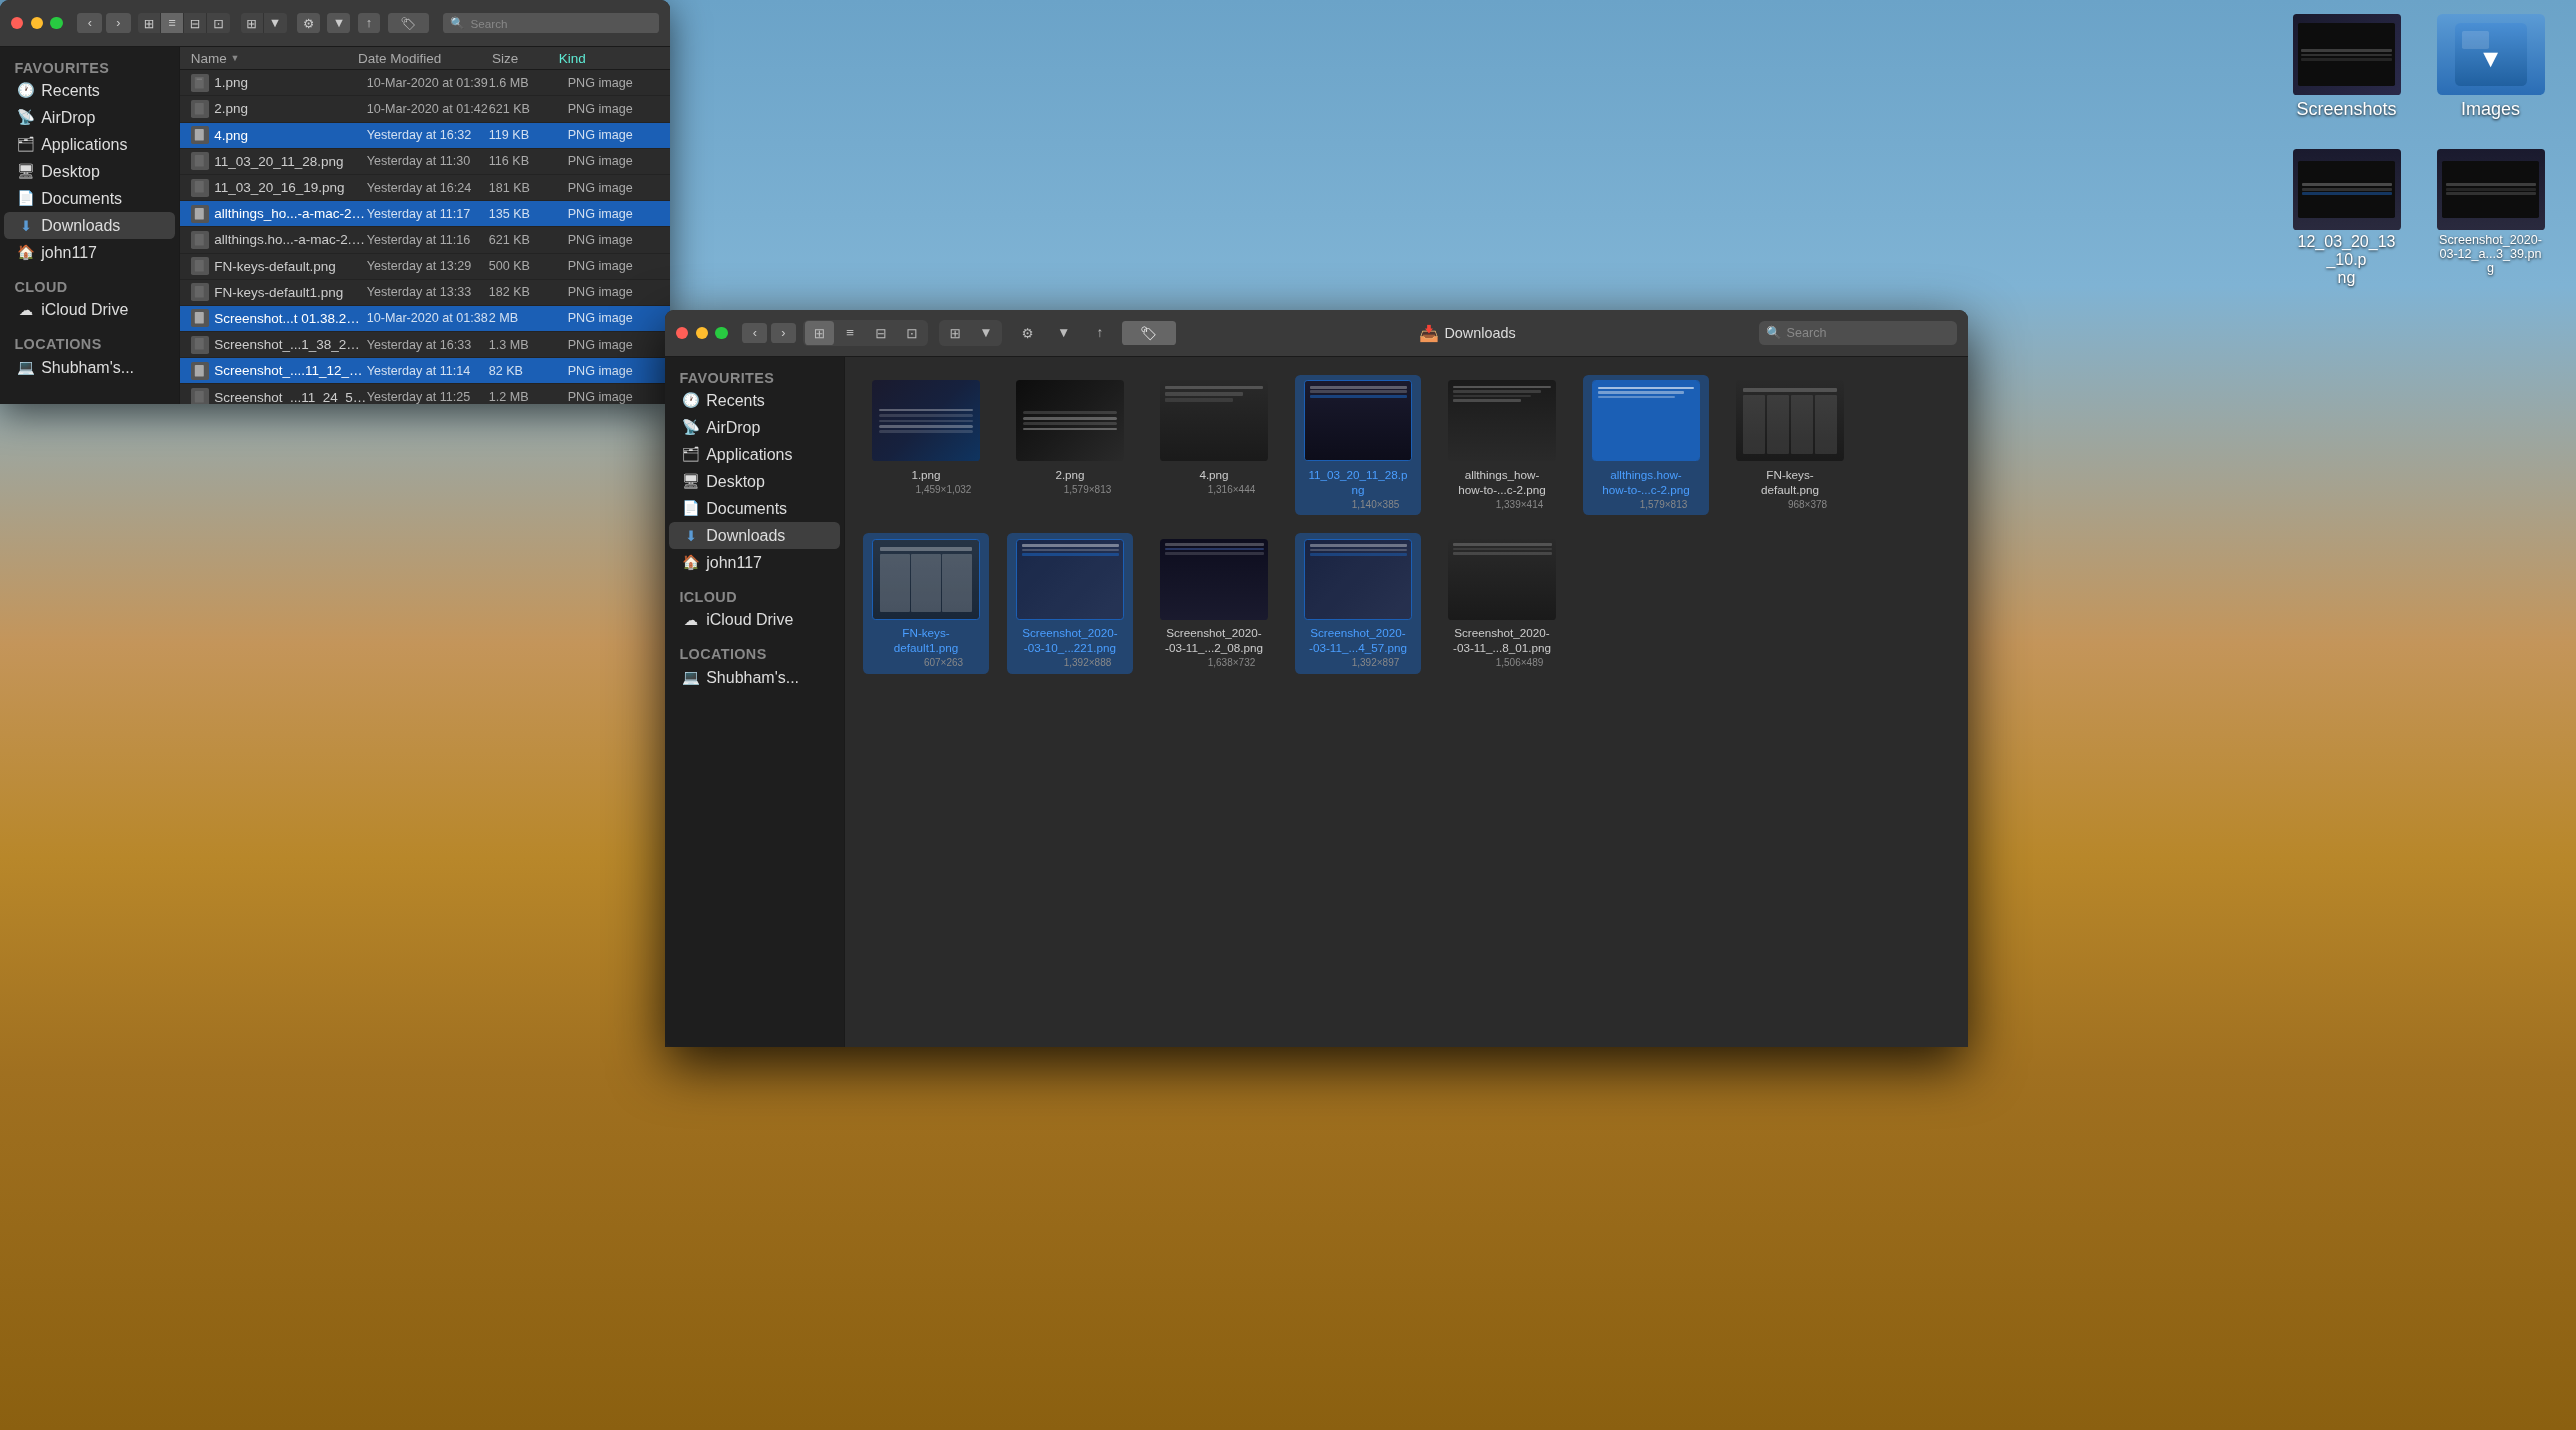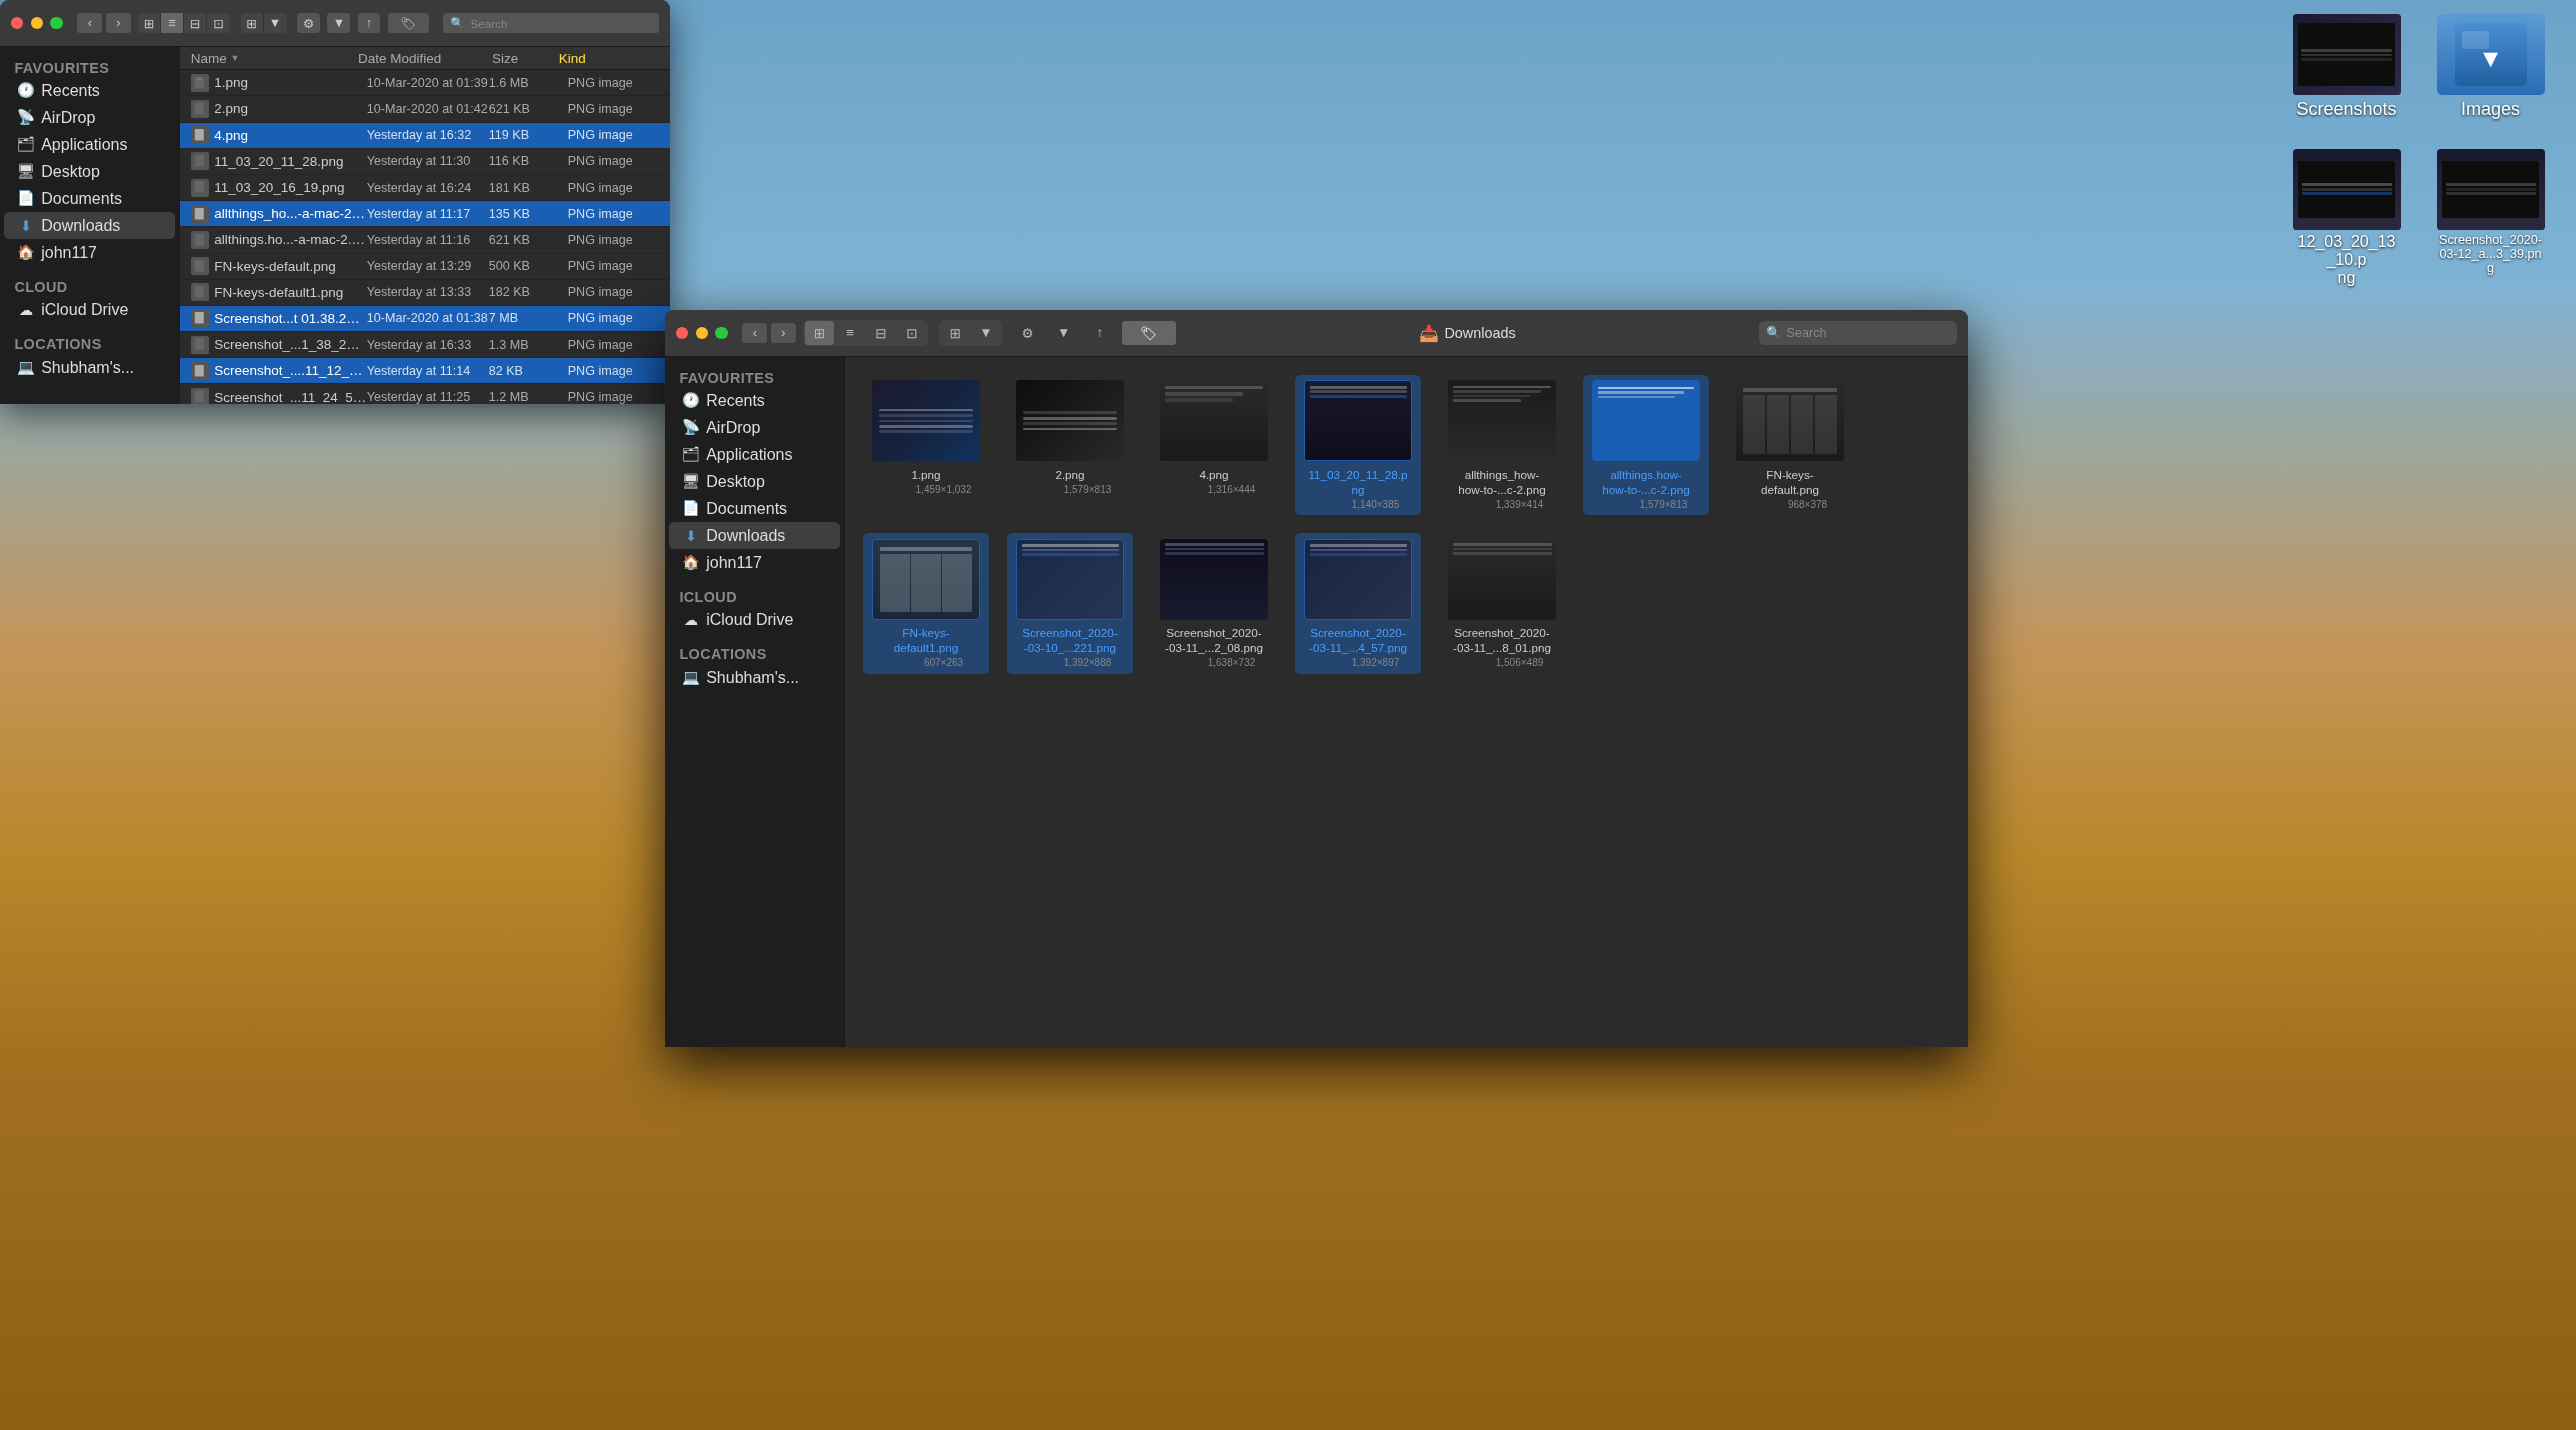--- a/index.html
+++ b/index.html
@@ -172,21 +172,21 @@
       padding: 3.6px 10.8px;
       border-bottom: 0.9px solid #1a1a1a;
       background: #323232;
       position: sticky;
       top: 0;
     }
 
     .col-name { flex: 2.5; font-size: 13.5px; color: #aaa; font-weight: 500; }
     .col-date { flex: 2; font-size: 13.5px; color: #aaa; font-weight: 500; }
     .col-size { flex: 1; font-size: 13.5px; color: #aaa; font-weight: 500; }
-    .col-kind { flex: 1.5; font-size: 13.5px; color: #fde047; font-weight: 500; }
+    .col-kind { flex: 1.5; font-size: 13.5px; color: #5eead4; font-weight: 500; }
 
     .col-name-sort { display: flex; align-items: center; gap: 3.6px; }
 
     .file-row {
       display: flex;
       align-items: center;
       padding: 3.6px 10.8px;
       border-bottom: 0.9px solid #232323;
       cursor: pointer;
       font-size: 13.5px;
@@ -702,21 +702,21 @@
         <div class="file-kind">PNG image</div>
       </div>
       <div class="file-row selected">
         <div class="file-icon">
             <svg width="14.4" height="14.4" viewBox="0 0 16 16">
               <rect x="2" y="1" width="10" height="13" rx="1" fill="#aaa"></rect>
             </svg>
           </div>
         <div class="file-name">Screenshot...t 01.38.22.png</div>
         <div class="file-date">10-Mar-2020 at 01:38</div>
-        <div class="file-size">7 MB</div>
+        <div class="file-size">2 MB</div>
         <div class="file-kind">PNG image</div>
       </div>
       <div class="file-row">
         <div class="file-icon">
             <svg width="14.4" height="14.4" viewBox="0 0 16 16">
               <rect x="2" y="1" width="10" height="13" rx="1" fill="#666"></rect>
             </svg>
           </div>
         <div class="file-name">Screenshot_...1_38_221.png</div>
         <div class="file-date">Yesterday at 16:33</div>

